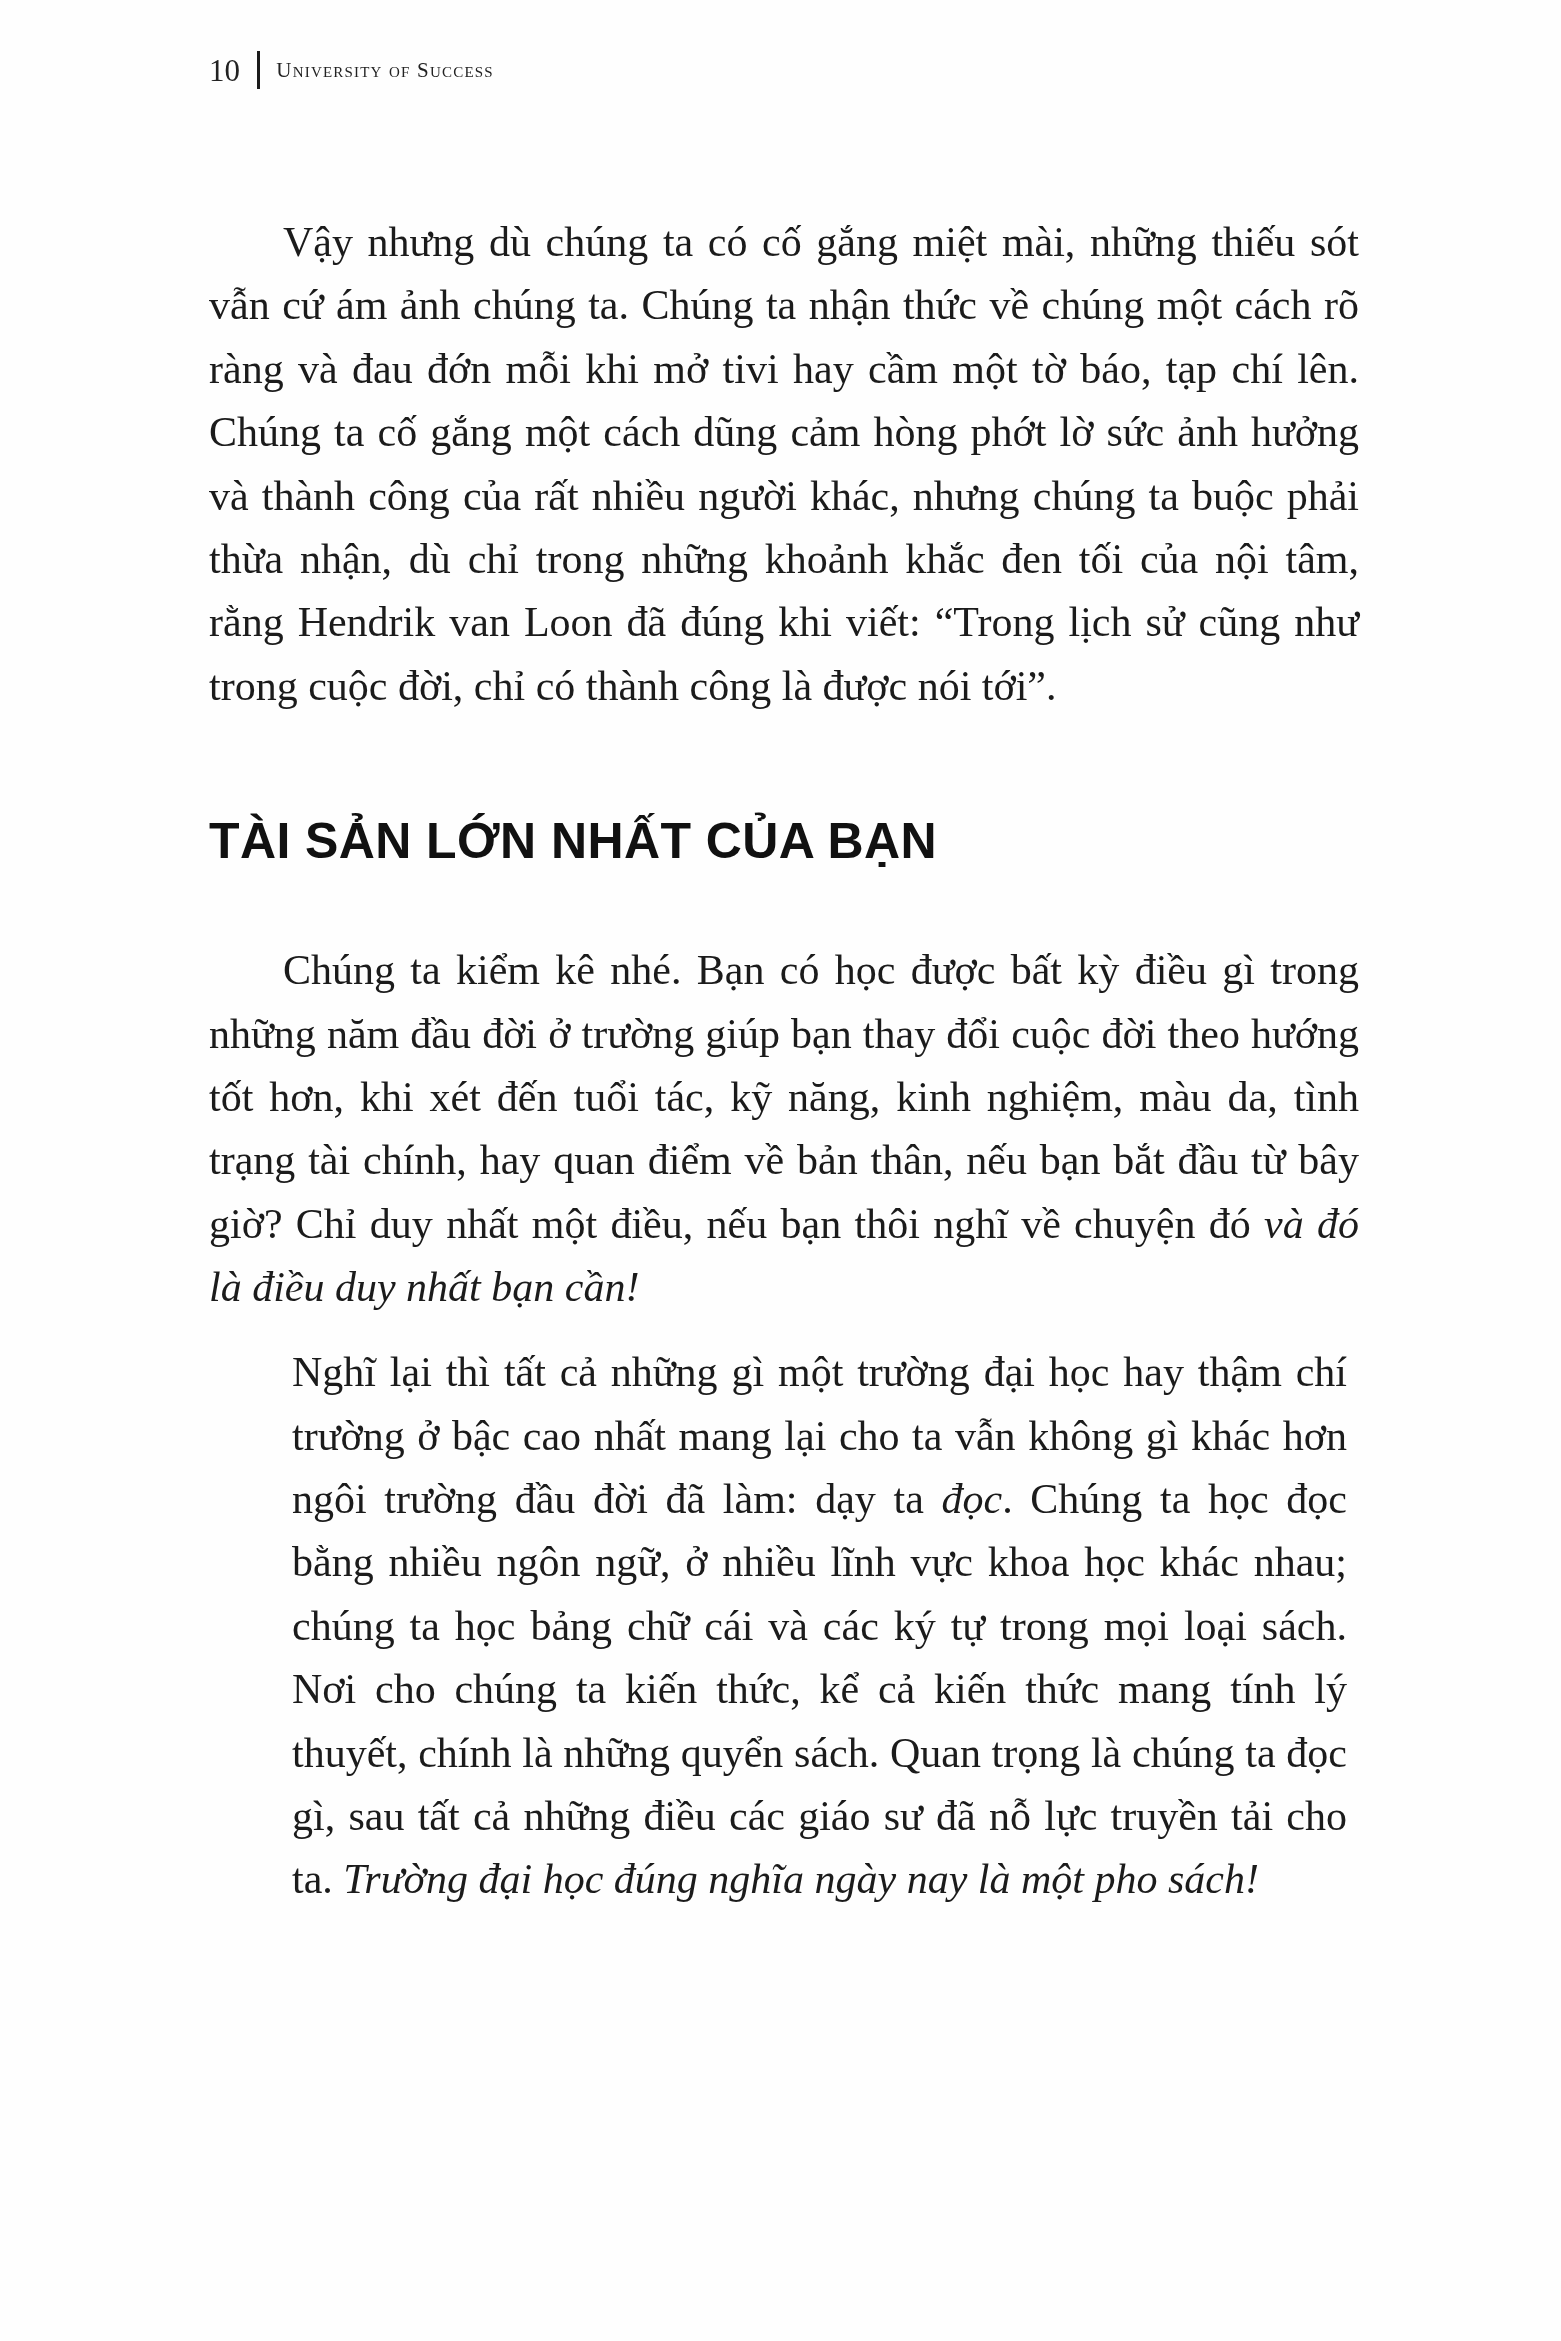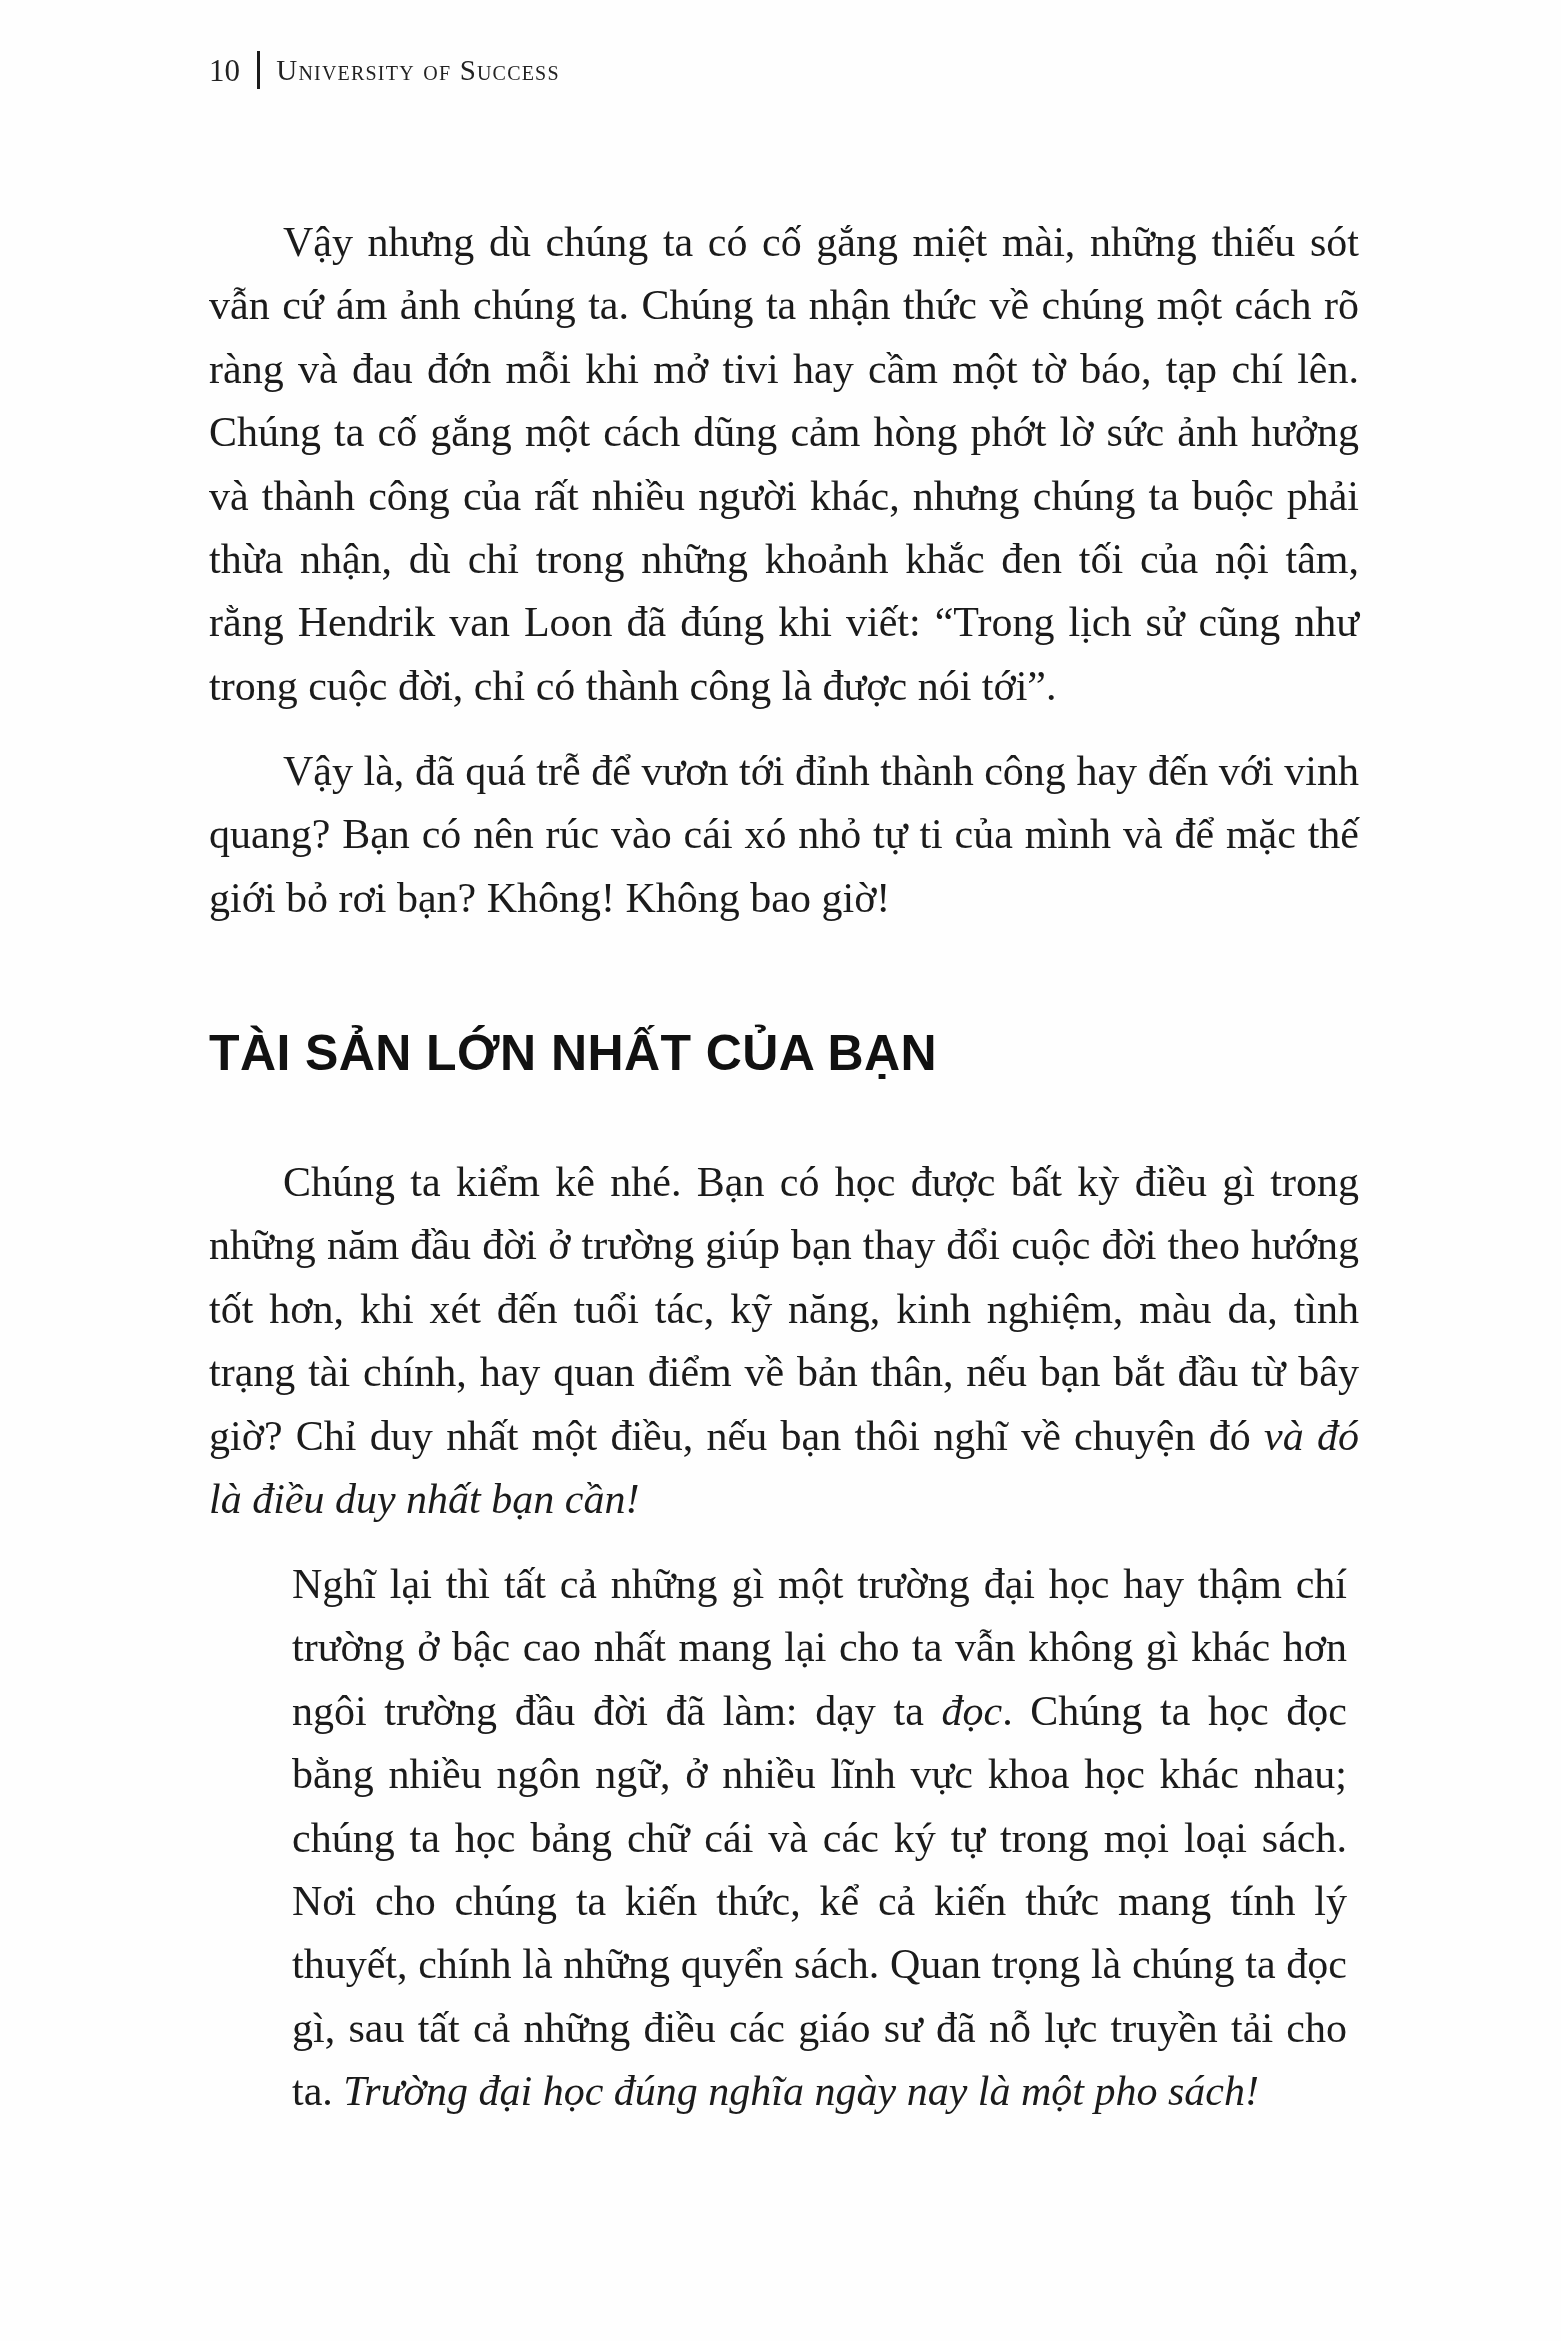--- a/index.html
+++ b/index.html
@@ -28,21 +28,21 @@
     font-size: 31px;
     line-height: 1;
   }
   .header-divider {
     width: 3.3px;
     height: 38px;
     background: #1b1b1b;
   }
   .running-title {
     font-variant: small-caps;
-    font-size: 29px;
+    font-size: 21px;
     letter-spacing: 1.2px;
     line-height: 1;
     text-align: right;
   }
   .content {
     margin-top: 122px;
     font-size: 42px;
     line-height: 1.51;
     text-align: justify;
   }
@@ -74,20 +74,19 @@
 <div class="page">
 
   <div class="running-header">
     <span class="page-num">10</span>
     <span class="header-divider"></span>
     <span class="running-title">University of Success</span>
   </div>
 
   <div class="content" id="content">
       <p class="body-paragraph"><span>Vậy nhưng dù chúng ta có cố gắng miệt mài, những thiếu sót vẫn cứ ám ảnh chúng ta. Chúng ta nhận thức về chúng một cách rõ ràng và đau đớn mỗi khi mở tivi hay cầm một tờ báo, tạp chí lên. Chúng ta cố gắng một cách dũng cảm hòng phớt lờ sức ảnh hưởng và thành công của rất nhiều người khác, nhưng chúng ta buộc phải thừa nhận, dù chỉ trong những khoảnh khắc đen tối của nội tâm, rằng Hendrik van Loon đã đúng khi viết: “Trong lịch sử cũng như trong cuộc đời, chỉ có thành công là được nói tới”.</span></p>
-      <p class="body-paragraph"><span>Vậy là, đã quá trễ để vươn tới đỉnh thành công hay đến với vinh quang? Bạn có nên rúc vào cái xó nhỏ tự ti của mình và để mặc thế giới bỏ rơi bạn? Không! Không bao giờ!</span></p>
       <h2 class="section-heading"><span>TÀI SẢN LỚN NHẤT CỦA BẠN</span></h2>
       <p class="body-paragraph"><span>Chúng ta kiểm kê nhé. Bạn có học được bất kỳ điều gì trong những năm đầu đời ở trường giúp bạn thay đổi cuộc đời theo hướng tốt hơn, khi xét đến tuổi tác, kỹ năng, kinh nghiệm, màu da, tình trạng tài chính, hay quan điểm về bản thân, nếu bạn bắt đầu từ bây giờ? Chỉ duy nhất một điều, nếu bạn thôi nghĩ về chuyện đó </span><span class="italic">và đó là điều duy nhất bạn cần!</span></p>
       <div class="block-quote"><span>Nghĩ lại thì tất cả những gì một trường đại học hay thậm chí trường ở bậc cao nhất mang lại cho ta vẫn không gì khác hơn ngôi trường đầu đời đã làm: dạy ta </span><span class="italic">đọc</span><span>. Chúng ta học đọc bằng nhiều ngôn ngữ, ở nhiều lĩnh vực khoa học khác nhau; chúng ta học bảng chữ cái và các ký tự trong mọi loại sách. Nơi cho chúng ta kiến thức, kể cả kiến thức mang tính lý thuyết, chính là những quyển sách. Quan trọng là chúng ta đọc gì, sau tất cả những điều các giáo sư đã nỗ lực truyền tải cho ta. </span><span class="italic">Trường đại học đúng nghĩa ngày nay là một pho sách!</span></div>
     </div>
 
 </div>
 
 
 </body></html>

